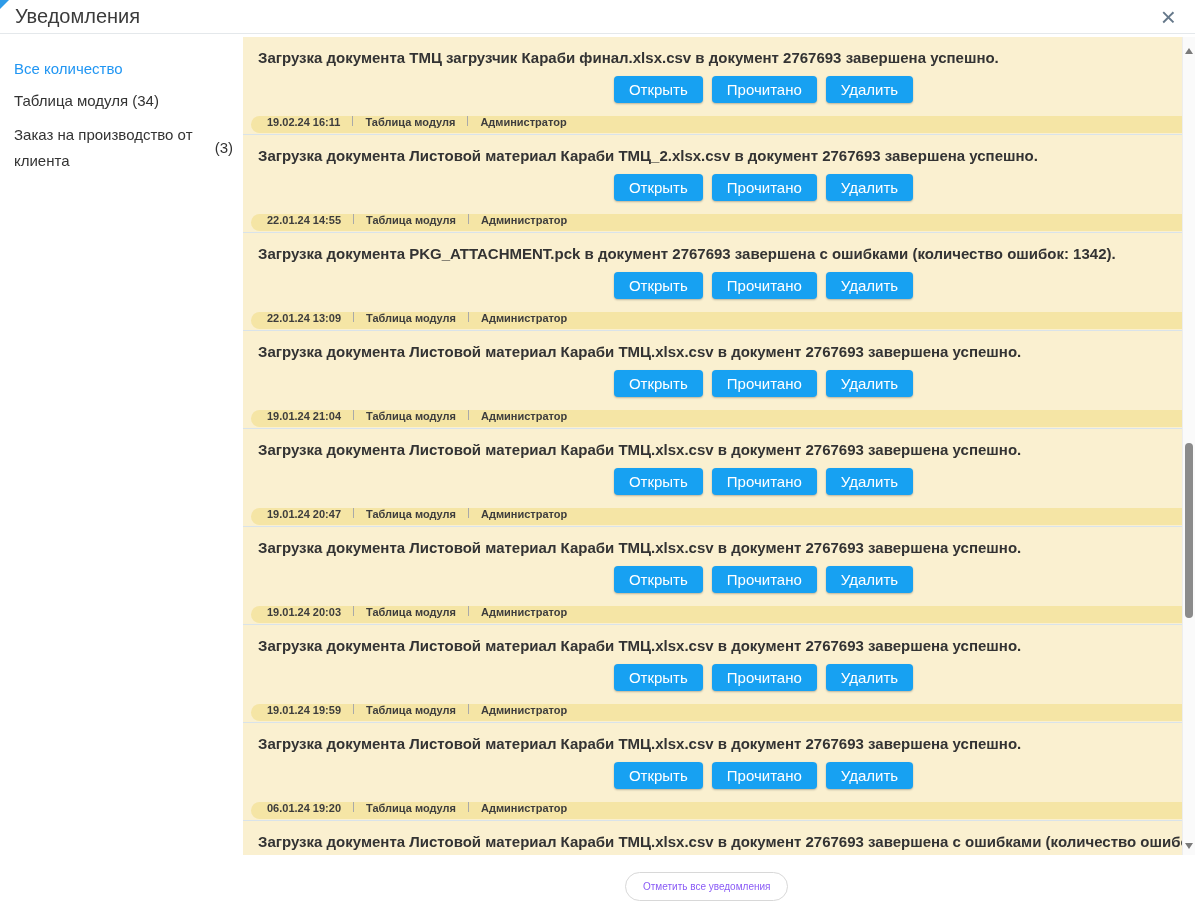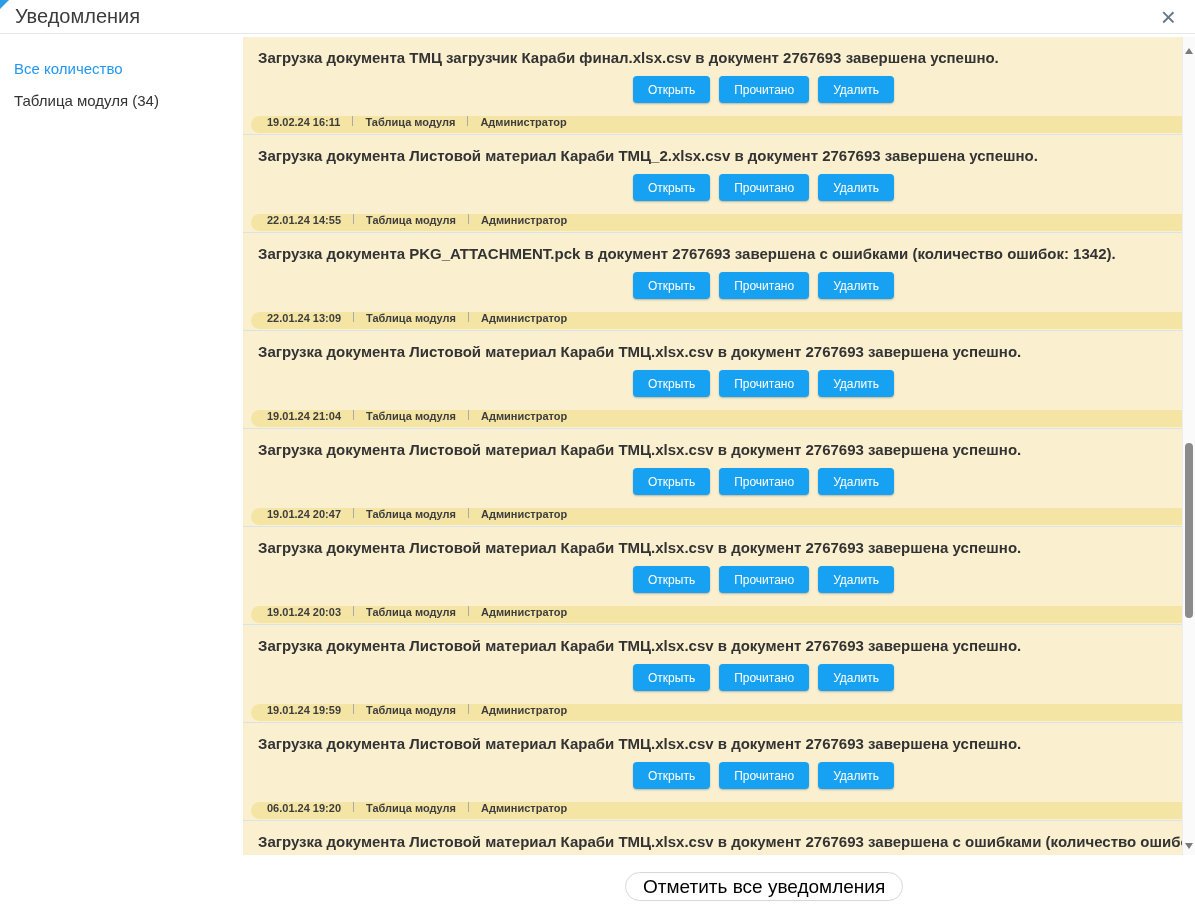--- a/index.html
+++ b/index.html
@@ -30,21 +30,21 @@
   
   .content { position:absolute; top:37px; left:243px; width:1041px; height:818px;
     overflow:hidden; background:#fff; }
   .note-card { background:#faf0d0; height:98px; border-bottom:1px solid #d9e3ea;
     padding-top:12px; overflow:hidden; }
   .note-card.partial { height:34px; border-bottom:none; }
   .note-title { font-size:15px; font-weight:bold; color:#333; padding:0 15px;
     white-space:nowrap; overflow:hidden; }
   .btn-row { display:flex; justify-content:center; gap:9px; margin-top:10px; }
   .action-btn { background:#17a1f2; color:#fff; border:none; border-radius:4px;
-    height:27px; padding:0 15px; font-size:12px; font-family:"Liberation Sans", sans-serif;
+    height:27px; padding:0 15px; font-size:15px; font-family:"Liberation Sans", sans-serif;
     box-shadow:0 1px 2px rgba(0,0,0,.25); cursor:pointer; }
   .note-footer { margin:13px 8px 0 8px; height:17px; background:#f5e5a5; border-radius:9px;
     display:flex; align-items:flex-start; padding:0 16px; font-size:11px; font-weight:bold; color:#3d3d3d; }
   .f-sep { width:1px; height:10px; background:#a9a9a9; margin:0 12px; }
 
   
   .scrollbar { position:absolute; top:37px; right:0; width:13px; height:818px;
     background:#fafafa; border-left:1px solid #ededed; }
   .sb-arrow-up { position:absolute; top:11px; left:2px; width:0; height:0;
     border-left:4px solid transparent; border-right:4px solid transparent;
@@ -52,40 +52,44 @@
   .sb-arrow-down { position:absolute; bottom:6px; left:2px; width:0; height:0;
     border-left:4px solid transparent; border-right:4px solid transparent;
     border-top:6px solid #7a7a7a; cursor:pointer; }
   .sb-thumb { position:absolute; top:406px; left:2px; width:8px; height:175px;
     background:#8b8b8b; border-radius:4px; cursor:pointer; }
 
   
   .bottom-bar { position:absolute; left:0; right:0; bottom:0; height:50px; background:#fff; }
   .mark-all-btn { position:absolute; left:625px; top:17px; height:29px;
     background:#fff; border:1px solid #d8d8d8; border-radius:15px; padding:0 17px;
-    font-size:19px; color:#000000; font-family:"Liberation Sans", sans-serif; cursor:pointer; }
+    font-size:10px; color:#8b5cf6; font-family:"Liberation Sans", sans-serif; cursor:pointer; }
 </style>
 </head>
 <body>
 
 <div class="dialog">
 
   <div class="corner-triangle"></div>
 
   <div class="dlg-header">
     <span class="dlg-title">Уведомления</span>
     <span class="dlg-close">×</span>
   </div>
 
   <div class="sidebar">
     <div class="side-item active">
       <span class="side-label">Все количество</span>
     </div>
     <div class="side-item">
       <span class="side-label">Таблица модуля (34)</span>
+    </div>
+    <div class="side-item with-count">
+      <span class="side-label">Заказ на производство от клиента</span>
+      <span class="side-count">(3)</span>
     </div>
   </div>
 
   <div class="content">
     <div class="note-card">
       <div class="note-title">Загрузка документа ТМЦ загрузчик Караби финал.xlsx.csv в документ 2767693 завершена успешно.</div>
       <div class="btn-row">
           <button class="action-btn">Открыть</button>
           <button class="action-btn">Прочитано</button>
           <button class="action-btn">Удалить</button>

